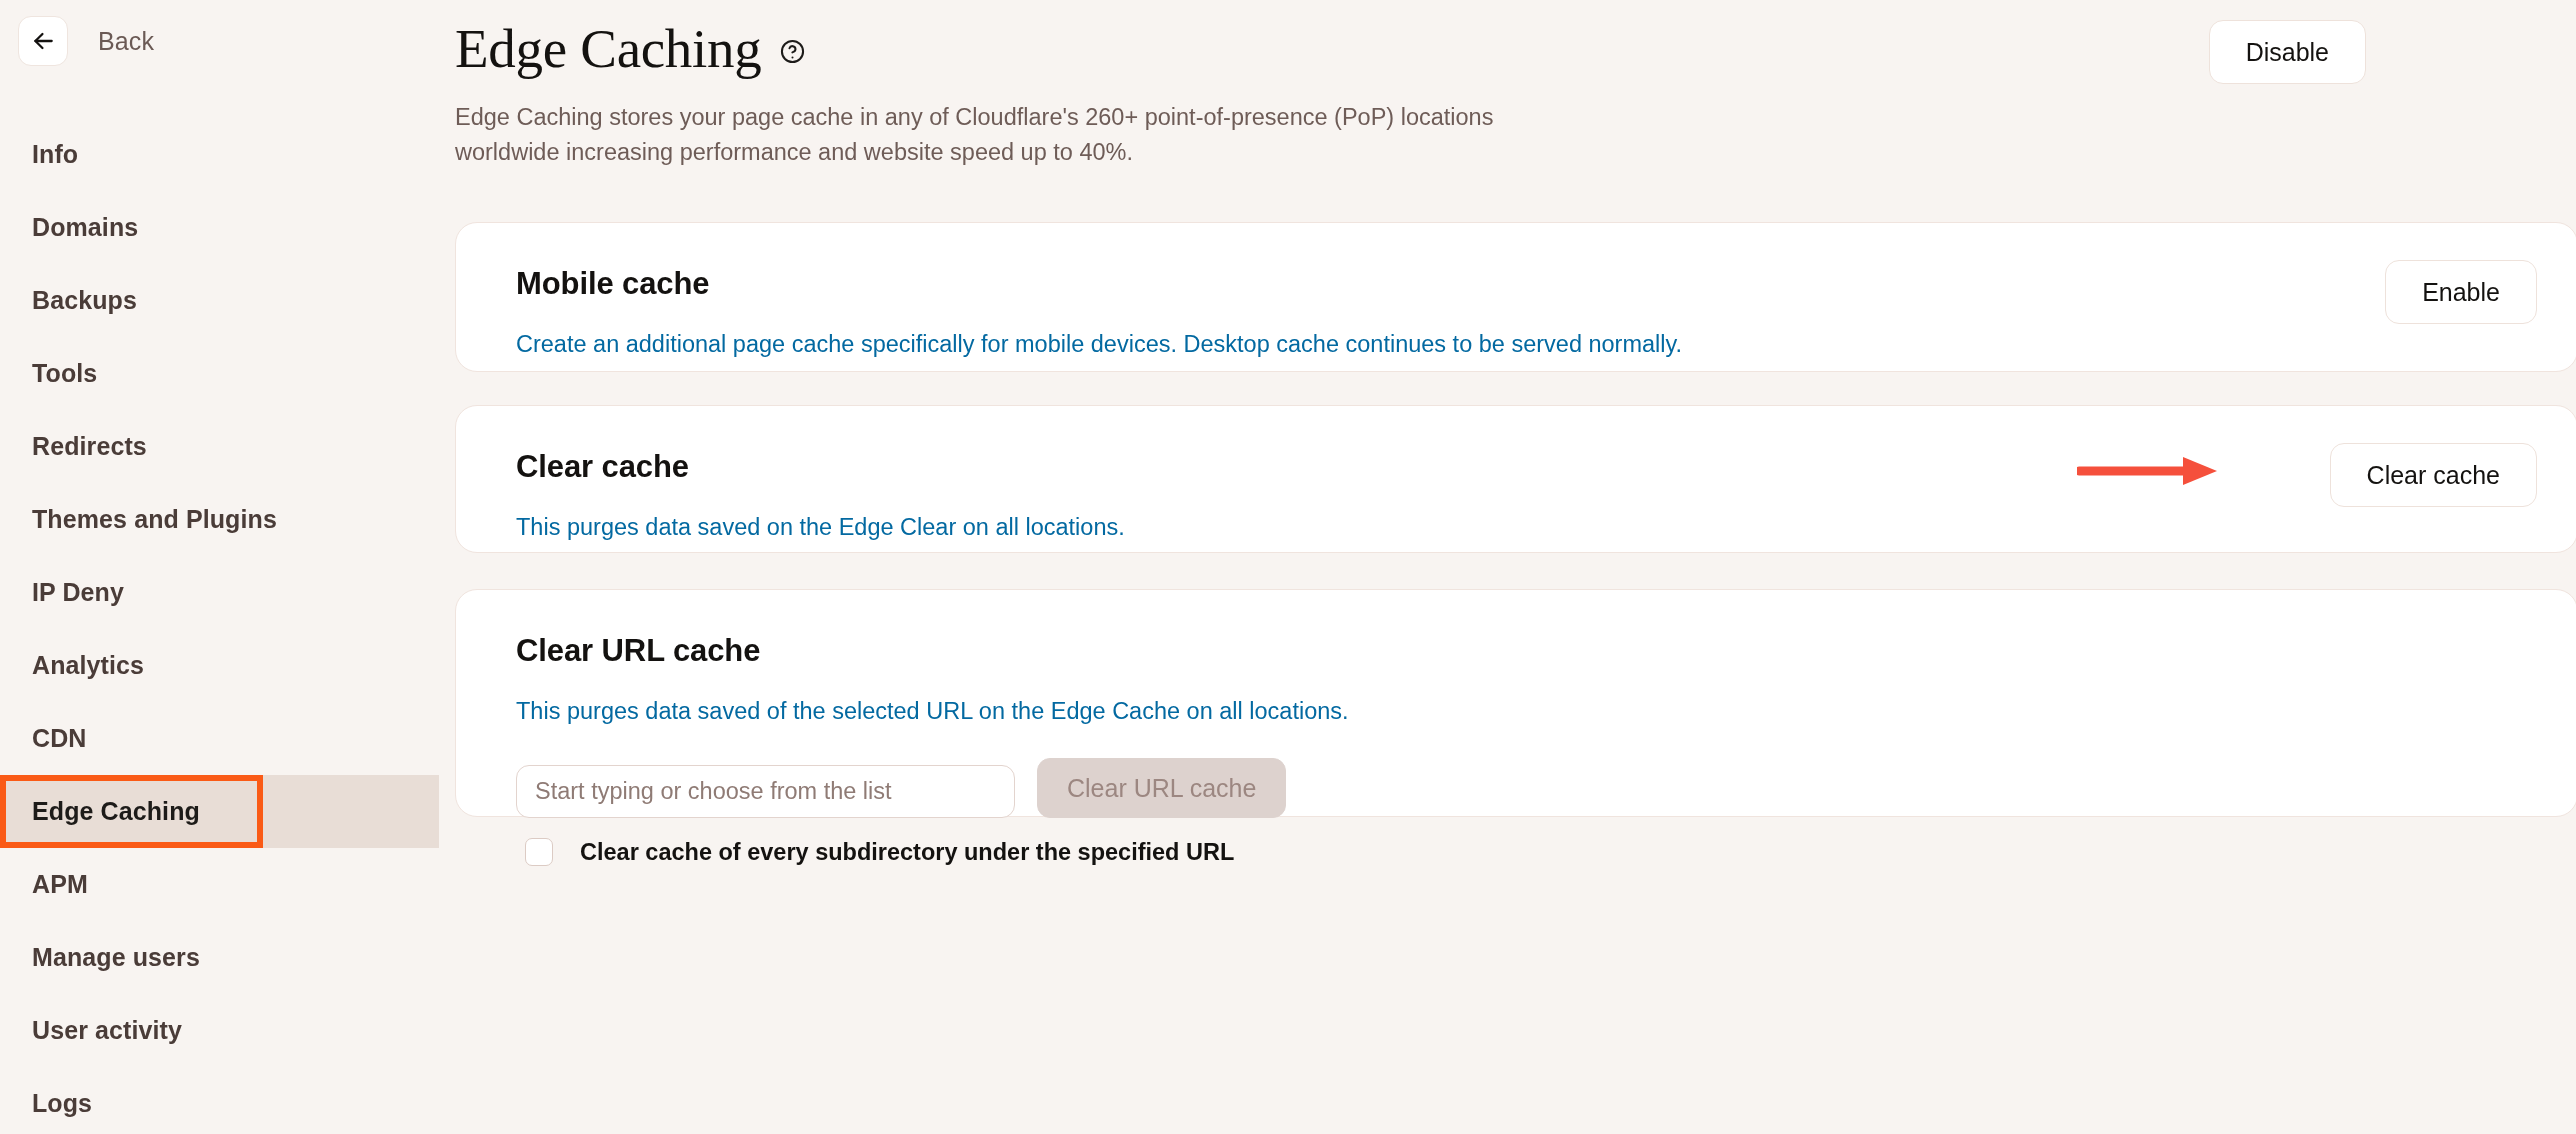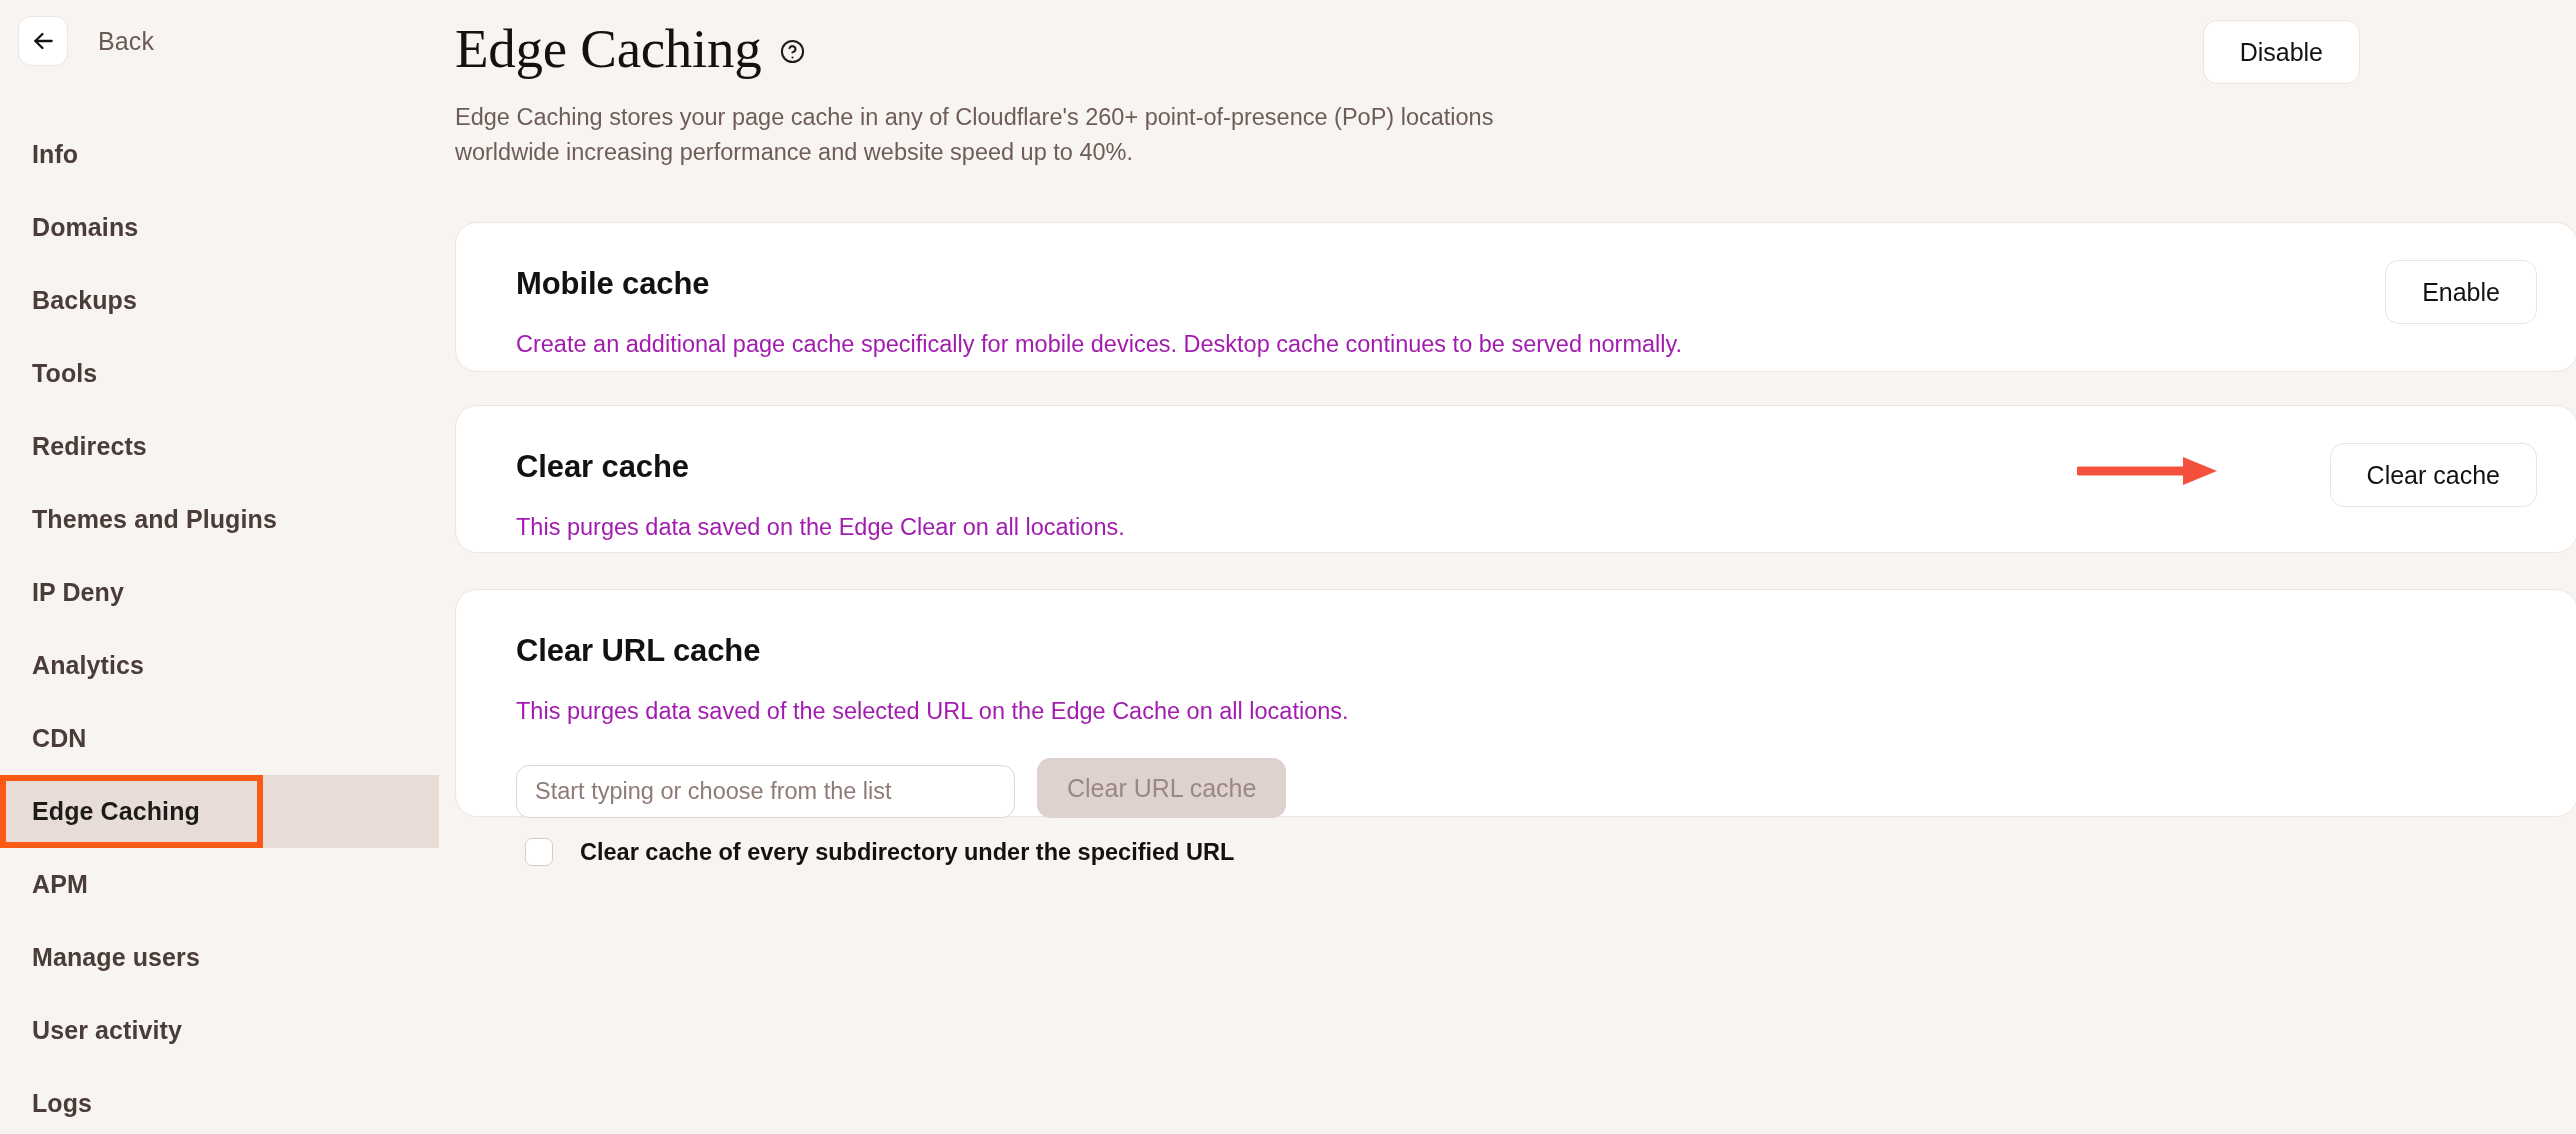--- a/index.html
+++ b/index.html
@@ -133,21 +133,21 @@
   #page-desc {
     margin-top: 22px;
     font-size: 23.5px;
     line-height: 1.48;
     color: #6E5C57;
     max-width: 1058px;
   }
 
   .top-action {
     position: absolute;
-    right: 32px;
+    right: 26px;
     top: 20px;
   }
 
   .btn {
     background: #FFFFFF;
     border: 1px solid #EEE2DB;
     border-radius: 14px;
     font-family: "Liberation Sans", sans-serif;
     font-size: 25px;
     color: #141210;
@@ -184,21 +184,21 @@
     font-size: 31px;
     font-weight: 700;
     color: #141210;
     letter-spacing: -0.1px;
   }
 
   .card-text {
     margin-top: 25px;
     font-size: 23.5px;
     line-height: 1.46;
-    color: #a21caf;
+    color: #0369a1;
   }
 
   .card-action {
     position: absolute;
     right: 40px;
     top: 37px;
   }
 
   #card-mobile { top: 222px; height: 150px; }
   #card-clear  { top: 405px; height: 148px; }

